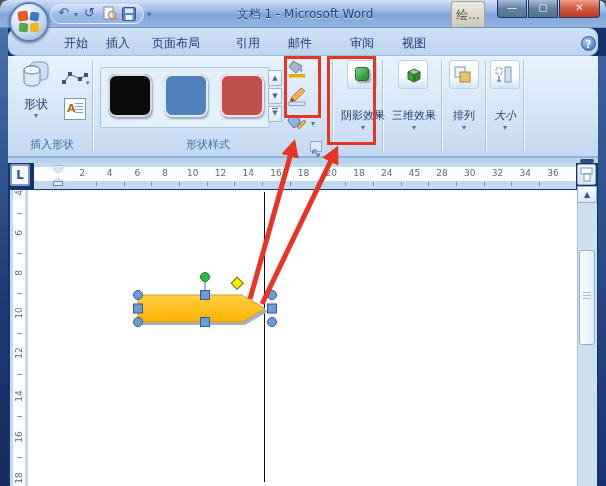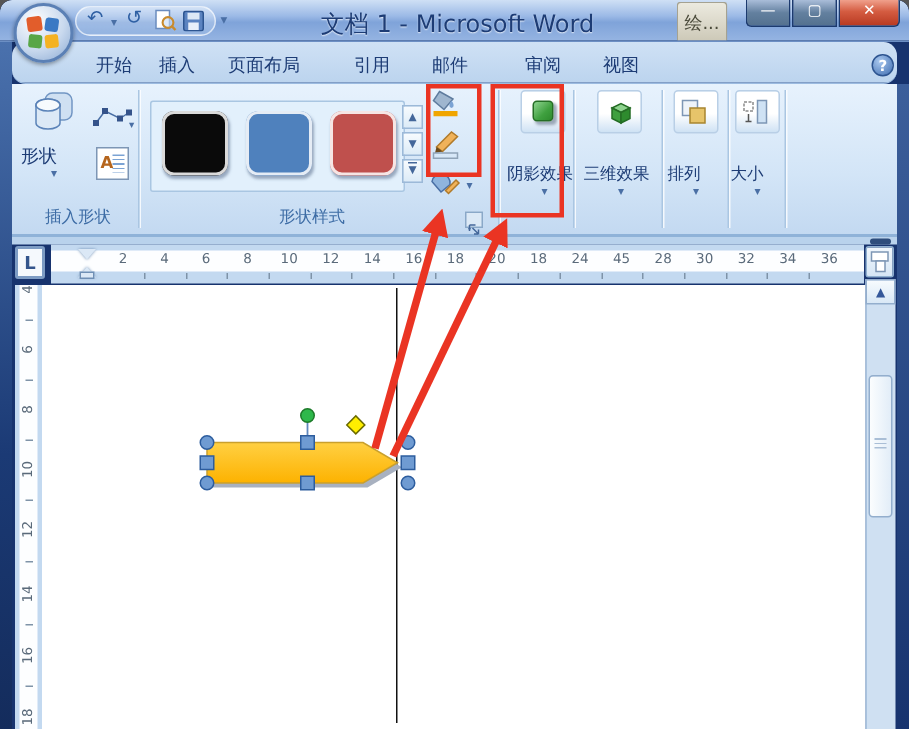--- a/index.html
+++ b/index.html
@@ -4,21 +4,21 @@
 <style>
   html,body{margin:0;padding:0;background:#555;}
   *{box-sizing:border-box;font-family:"DejaVu Sans","Liberation Sans",sans-serif;}
   #win{position:relative;width:606px;height:486px;overflow:hidden;background:#17336e;
        border-radius:8px 8px 0 0;}
   .abs{position:absolute;}
   
   #titlebar{left:0;top:0;width:606px;height:28px;
     background:linear-gradient(#cfe0f5,#9bb9e6 40%,#7fa3d9 55%,#95b4e2);
     border-radius:8px 8px 0 0;border-bottom:1px solid #6c8fc4;}
-  #title-text{left:180px;top:6px;width:250px;text-align:center;font-size:16px;color:#1d3c75;
+  #title-text{left:180px;top:6px;width:250px;text-align:center;font-size:12px;color:#1d3c75;
     text-shadow:0 1px 1px rgba(255,255,255,.8);white-space:nowrap;}
   #ctx-label{left:451px;top:1px;width:34px;height:26px;line-height:26px;text-align:center;
     font-size:12px;color:#4a4a3a;background:linear-gradient(#eceadf,#cdc9b8);
     border:1px solid #a5a291;border-bottom:none;border-radius:3px 3px 0 0;}
   
   .winbtn{top:0;height:18px;border:1px solid #1c3althou;border:1px solid #1c3a6e;border-top:none;
     color:#fff;text-align:center;font-size:10px;line-height:16px;
     background:linear-gradient(#a9bdd9,#63809f 50%,#54718f);}
   #btn-close{background:linear-gradient(#f0a08c,#d45c41 45%,#b93a22);}
   
@@ -33,21 +33,21 @@
   .tab-active{background:linear-gradient(#fefbf2,#f7edcd);border:1px solid #cbb57c;border-bottom:none;
     border-radius:4px 4px 0 0;color:#1d3c75;}
   #help-btn{left:581px;top:36px;width:15px;height:15px;border-radius:50%;
     background:radial-gradient(circle at 35% 30%,#a9c8ef,#3f6db0);color:#fff;font-size:10px;
     font-weight:bold;text-align:center;line-height:15px;border:1px solid #2d5490;}
   
   #ribbon{left:8px;top:56px;width:590px;height:102px;
     background:linear-gradient(#e7f2fd,#d3e5f7 60%,#c3d9f1);border-bottom:2px solid #8fb2d8;}
   .gsep{position:absolute;top:4px;width:1px;height:92px;background:#aac6e2;box-shadow:1px 0 0 rgba(255,255,255,.8);}
   .glabel{position:absolute;bottom:4px;font-size:11px;color:#3d6ca5;text-align:center;white-space:nowrap;}
-  .cjk-btn{font-size:11px;color:#1d3c75;text-align:left;white-space:nowrap;}
+  .cjk-btn{font-size:11px;color:#1d3c75;text-align:center;white-space:nowrap;}
   .dd{font-size:8px;color:#4a6fa5;text-align:center;line-height:8px;}
   .plate{position:absolute;width:30px;height:29px;border:1px solid #b9cfe6;border-radius:3px;
     background:linear-gradient(#ffffff 55%,#cfe2f4);}
   .smallbtn{position:absolute;}
   
   #gallery{left:92px;top:11px;width:170px;height:61px;background:#e2f0fc;
     border:1px solid #a9c6e2;border-radius:2px;}
   .swatch{position:absolute;top:6px;width:44px;height:43px;border-radius:8px;
     box-shadow:1px 2px 2px rgba(90,110,140,.55),inset 0 0 0 2px rgba(255,255,255,.85);}
   .galbtn{position:absolute;left:260px;width:14px;height:16px;border:1px solid #9cb9d8;
@@ -240,21 +240,21 @@
       <span style="position:absolute;left:9px;top:8px;">
         <svg width="18" height="18">
           <rect x="1" y="1" width="10" height="10" fill="#eef3f9" stroke="#7d96b5"></rect>
           <rect x="6" y="6" width="10" height="10" fill="#e7c46a" stroke="#a8852f"></rect>
         </svg>
       </span>
       <div class="cjk-btn" style="position:absolute;left:0;top:50px;width:38px;">排列</div>
       <div class="dd" style="position:absolute;left:0;top:66px;width:38px;">▾</div>
     </div>
 
-    <div class="abs" style="left:479px;top:2px;width:36px;height:80px;">
+    <div class="abs" style="left:479px;top:2px;width:36px;height:80px;font-style:italic;">
       <div class="plate" style="left:3px;top:2px;"></div>
       <span style="position:absolute;left:8px;top:8px;">
         <svg width="18" height="18">
           <rect x="1" y="2" width="6" height="6" fill="none" stroke="#8a8a8a" stroke-dasharray="2 1"></rect>
           <line x1="4" y1="10" x2="4" y2="15" stroke="#555"></line>
             <line x1="2" y1="15" x2="6" y2="15" stroke="#555"></line>
           <rect x="10" y="1" width="6" height="15" fill="#cfe2f4" stroke="#7d96b5"></rect>
         </svg>
       </span>
       <div class="cjk-btn" style="position:absolute;left:0;top:50px;width:36px;">大小</div>

